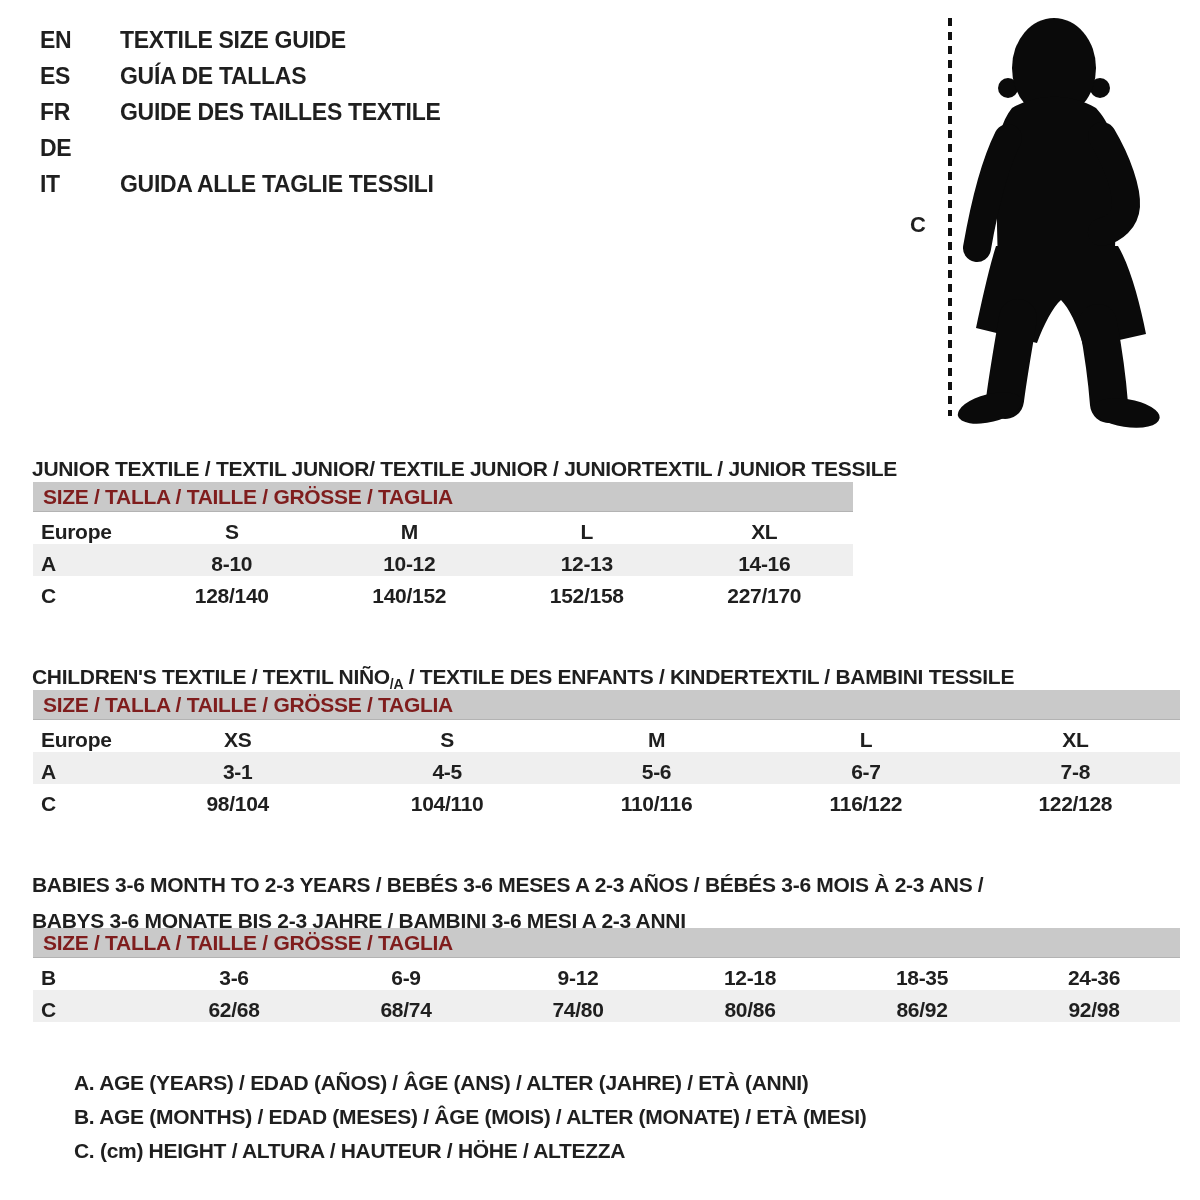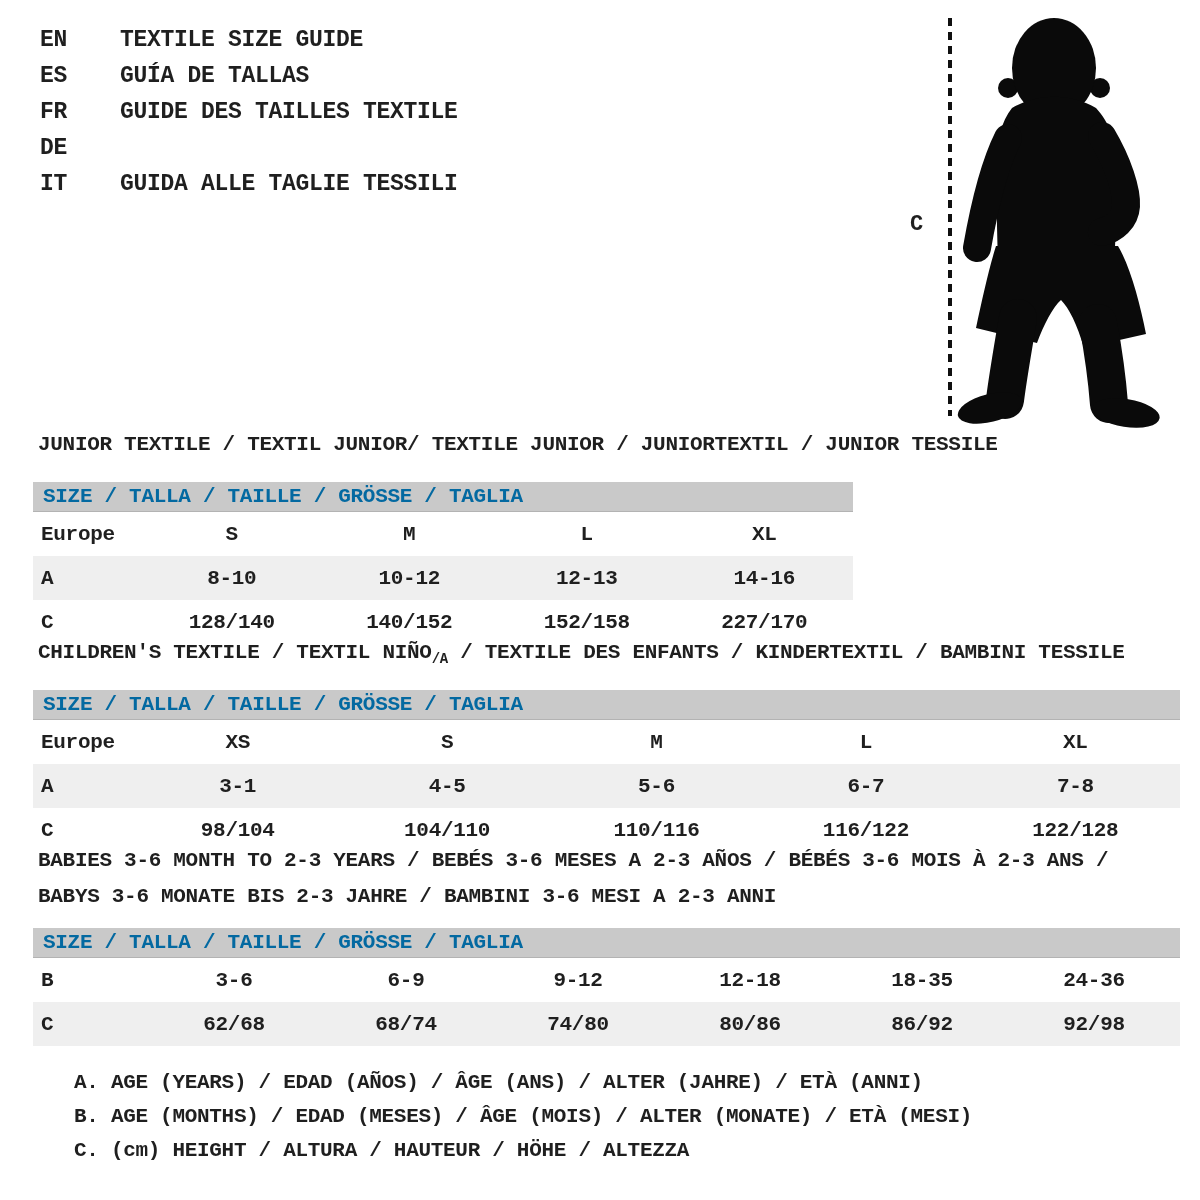--- a/index.html
+++ b/index.html
@@ -1,48 +1,48 @@
 <!DOCTYPE html>
 <html><head>
 <meta charset="utf-8">
 <style>
   html,body{margin:0;padding:0;background:#ffffff;}
   .page{
     position:relative;width:1200px;height:1200px;background:#ffffff;overflow:hidden;
-    font-family:Liberation Mono, monospace;color:#1f1f1f;
+    font-family:Liberation Sans, sans-serif;color:#1f1f1f;
   }
   
   .lang-block{position:absolute;left:40px;top:22px;}
   .lang-row{display:flex;height:36px;align-items:center;font-weight:bold;font-size:23px;letter-spacing:-0.3px;}
   .lang-code{width:80px;}
   
   .measure-line{
     position:absolute;left:948px;top:18px;width:4px;height:398px;
     background:repeating-linear-gradient(to bottom,#101010 0 8px,transparent 8px 14px);
   }
   .c-label{position:absolute;left:910px;top:212px;font-weight:bold;font-size:22px;}
   .figure-svg{position:absolute;left:950px;top:8px;}
   
-  .sec-title{position:absolute;left:38px;font-size:21px;font-weight:bold;letter-spacing:-0.3px;white-space:nowrap;}
+  .sec-title{position:absolute;left:32px;font-size:21px;font-weight:bold;letter-spacing:-0.3px;white-space:nowrap;margin-top:24px;}
   .sec-title .sub{font-size:14px;vertical-align:-5px;letter-spacing:-0.3px;}
   .title-junior{top:433px;}
   .title-children{top:641px;}
   .title-babies-1{top:849px;}
   .title-babies-2{top:885px;}
   
   .size-table{position:absolute;left:33px;}
   .junior-table{top:482px;width:820px;}
   .children-table{top:690px;width:1147px;}
   .babies-table{top:928px;width:1147px;}
   .table-head{
-    height:30px;background:#c9c9c9;color:#0369a1;font-weight:bold;font-size:21px;
+    height:30px;background:#c9c9c9;color:#7f1d1d;font-weight:bold;font-size:21px;
     line-height:30px;padding-left:10px;letter-spacing:-0.3px;border-bottom:1px solid #b3b3b3;
     box-sizing:border-box;
   }
-  .trow{display:flex;height:44px;align-items:center;font-size:21px;font-weight:bold;letter-spacing:-0.3px;}
+  .trow{display:flex;height:32px;align-items:flex-end;font-size:21px;font-weight:bold;letter-spacing:-0.3px;}
   .trow.shaded{background:#efefef;}
   .tlabel{padding-left:8px;box-sizing:border-box;}
   .junior-table .tlabel{width:110px;}
   .children-table .tlabel{width:100px;}
   .babies-table .tlabel{width:115px;}
   .tcell{flex:1;text-align:center;}
   
   .footnote{position:absolute;left:38px;font-size:21px;font-weight:bold;letter-spacing:-0.3px;white-space:nowrap;margin-left:36px;}
   .fn-a{top:1071px;} .fn-b{top:1105px;text-align:right;} .fn-c{top:1139px;}
 </style>

